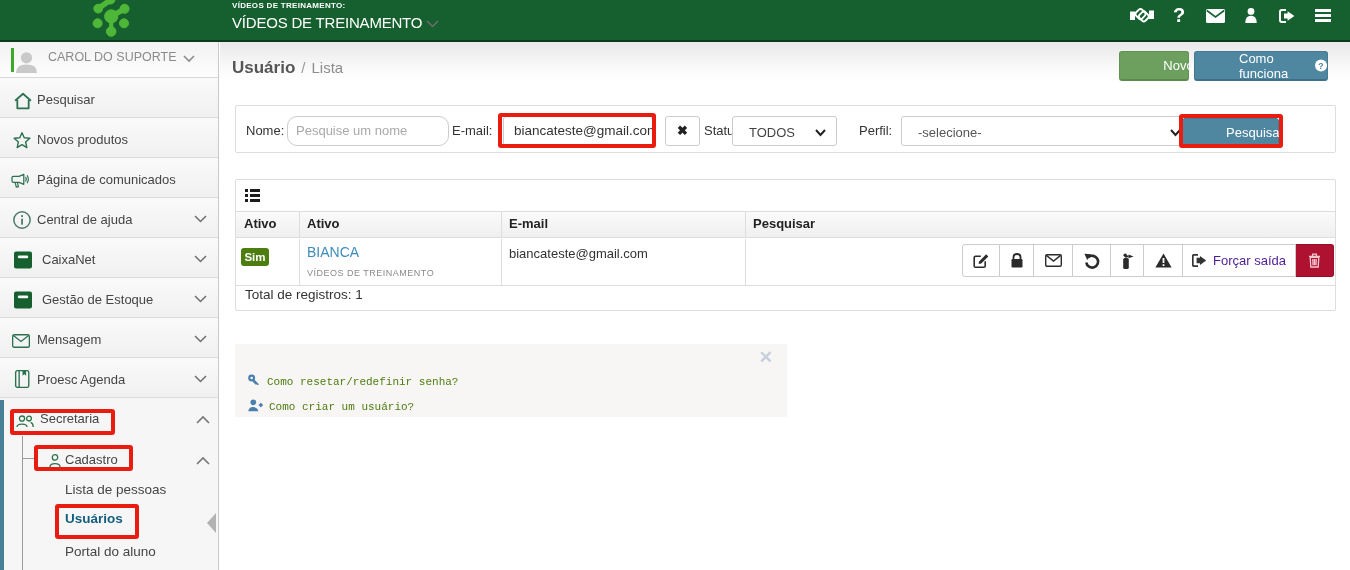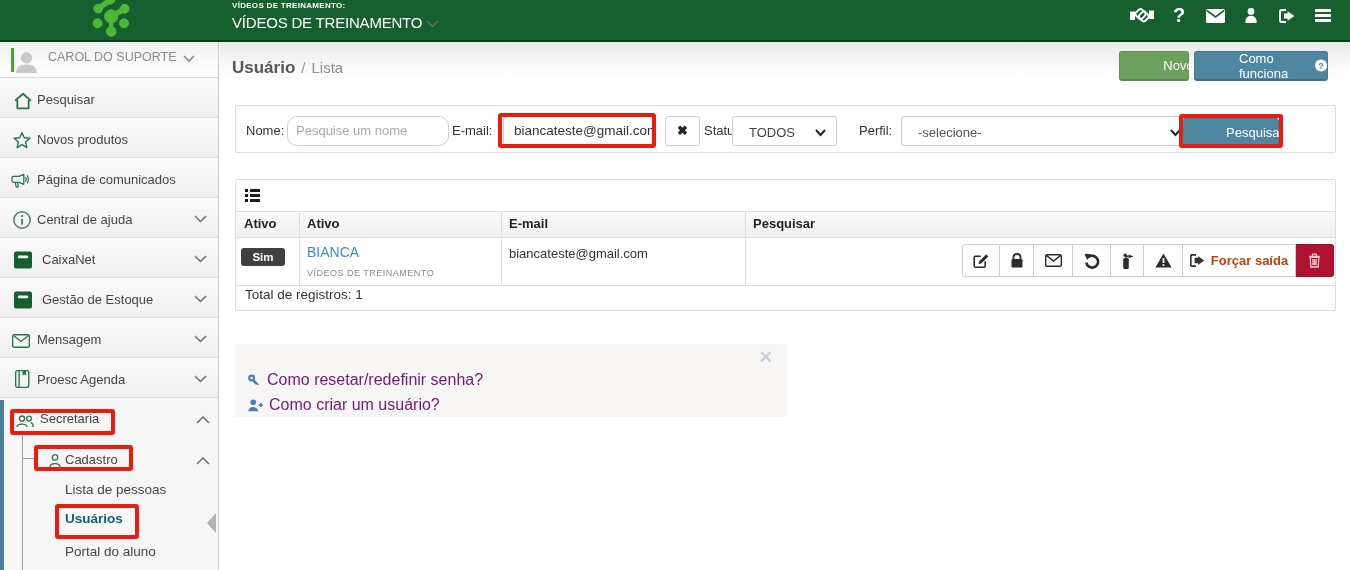--- a/index.html
+++ b/index.html
@@ -73,21 +73,21 @@
 #cmdgroup { display:flex; }
 .cbtn { height:33px; background:#fff; border:1px solid #ccc; border-left:none;
   display:inline-flex; align-items:center; justify-content:center; }
 .cbtn:first-child { border-left:1px solid #ccc; border-radius:3px 0 0 3px; }
 .cbtn:last-child { border-radius:0 3px 3px 0; }
 
 
 #ajuda { position:absolute; left:15px; top:302px; width:552px; height:73px;
   background:#f7f6f4; }
 #ajuda h2 { font-size:20px; color:#31689e; padding:0 0 0 13px; }
-#ajuda .hl { font-family:Liberation Sans, sans-serif; font-size:16px; color:#701a75; }
+#ajuda .hl { font-family:Liberation Mono, monospace; font-size:11px; color:#4d7c0f; }
 </style>
 </head>
 <body>
 
 <div id="navbar">
   <svg id="logo" width="44" height="38" viewBox="0 0 44 38" style="left:88px;">
     <g fill="#4eb737" stroke="#4eb737">
       <line x1="10.2" y1="8.6" x2="22.4" y2="0" stroke-width="5.5"></line>
       <line x1="23.2" y1="16.4" x2="36.6" y2="8.8" stroke-width="5.5"></line>
       <line x1="23.2" y1="16.4" x2="23.2" y2="31.5" stroke-width="4.2"></line>
@@ -329,21 +329,21 @@
       <span class="abs th" style="left:273px;top:4px;">E-mail</span>
       <span class="abs th" style="left:517px;top:4px;">Pesquisar</span>
       <span class="colb" style="left:63px;"></span>
       <span class="colb" style="left:265px;"></span>
       <span class="colb" style="left:509px;"></span>
     </div>
     <div class="trow" style="top:59px;height:47px;border-bottom:1px solid #ddd;">
       <span class="colb" style="left:63px;"></span>
       <span class="colb" style="left:265px;"></span>
       <span class="colb" style="left:509px;"></span>
-      <span class="abs" style="left:5px;top:9px;background:#404040;border-radius:3px;color:#fff;font-size:11.5px;font-weight:bold;width:44px;height:18px;display:inline-flex;align-items:center;justify-content:center;">Sim</span>
+      <span class="abs" style="left:5px;top:9px;background:#4d7c0f;border-radius:3px;color:#fff;font-size:11.5px;font-weight:bold;width:28px;height:18px;display:inline-flex;align-items:center;justify-content:center;">Sim</span>
       <span class="abs" style="left:71px;top:5px;font-size:14px;color:#3c8dbc;text-align:center;">BIANCA</span>
       <span class="abs" style="left:71px;top:29px;font-size:9px;color:#8a8a8a;letter-spacing:0.5px;">VÍDEOS DE TREINAMENTO</span>
       <span class="abs td" style="left:273px;top:7px;">biancateste@gmail.com</span>
       <div class="abs" id="cmdgroup" style="left:726px;top:5px;height:33px;">
         <span class="cbtn" style="width:38px;">
           <svg width="16" height="15" viewBox="0 0 16 15">
               <g fill="none" stroke="#2b2b2b" stroke-width="1.6">
             <path d="M12.2 8.2 L12.2 12.9 Q12.2 14.2 10.9 14.2 L2.5 14.2 Q1.2 14.2 1.2 12.9 L1.2 4.5 Q1.2 3.2 2.5 3.2 L7.8 3.2"></path>
             <path d="M5.6 10.9 L6.1 8.4 L13.2 1.3 L15.3 3.4 L8.2 10.5 Z" fill="#2b2b2b" stroke="none"></path>
               </g>
@@ -375,21 +375,21 @@
             <circle cx="5.2" cy="2.2" r="1.7" fill="#2b2b2b"></circle>
           </svg>
           </span>
           <span class="cbtn" style="width:39px;">
           <svg width="17" height="15" viewBox="0 0 17 15">
             <path d="M8.5 0.5 L16.6 14.5 L0.4 14.5 Z" fill="#2b2b2b"></path>
             <rect x="7.6" y="5" width="1.8" height="5" fill="#fff"></rect>
             <rect x="7.6" y="11.2" width="1.8" height="1.8" fill="#fff"></rect>
           </svg>
           </span>
-          <span class="cbtn" style="width:113px;font-size:13px;color:#c2410c;font-weight:bold;">
+          <span class="cbtn" style="width:113px;font-size:13px;color:#4c1d95;">
           <svg width="15" height="13" viewBox="0 0 15 13" style="margin-right:6px;">
             <path d="M6 0.8 L2 0.8 Q0.8 0.8 0.8 2 L0.8 11 Q0.8 12.2 2 12.2 L6 12.2" stroke="#333" stroke-width="1.7" fill="none"></path>
             <path d="M8 3.8 L8 2 L14.2 6.5 L8 11 L8 9.2 L4.6 9.2 L4.6 3.8 Z" fill="#333"></path>
           </svg>Forçar saída</span>
           <span class="cbtn" style="width:38px;background:#ae1230;border-color:#96102a;">
           <svg width="13" height="15" viewBox="0 0 13 15">
             <g fill="none" stroke="#f4c7ce" stroke-width="1.3">
             <path d="M1 3.4 L12 3.4 M4.6 3 L4.6 1.2 L8.4 1.2 L8.4 3"></path>
             <path d="M2.2 4.4 L2.8 14 L10.2 14 L10.8 4.4 Z"></path>
             <path d="M4.8 6 L5 12.2 M6.5 6 L6.5 12.2 M8.2 6 L8 12.2"></path>

